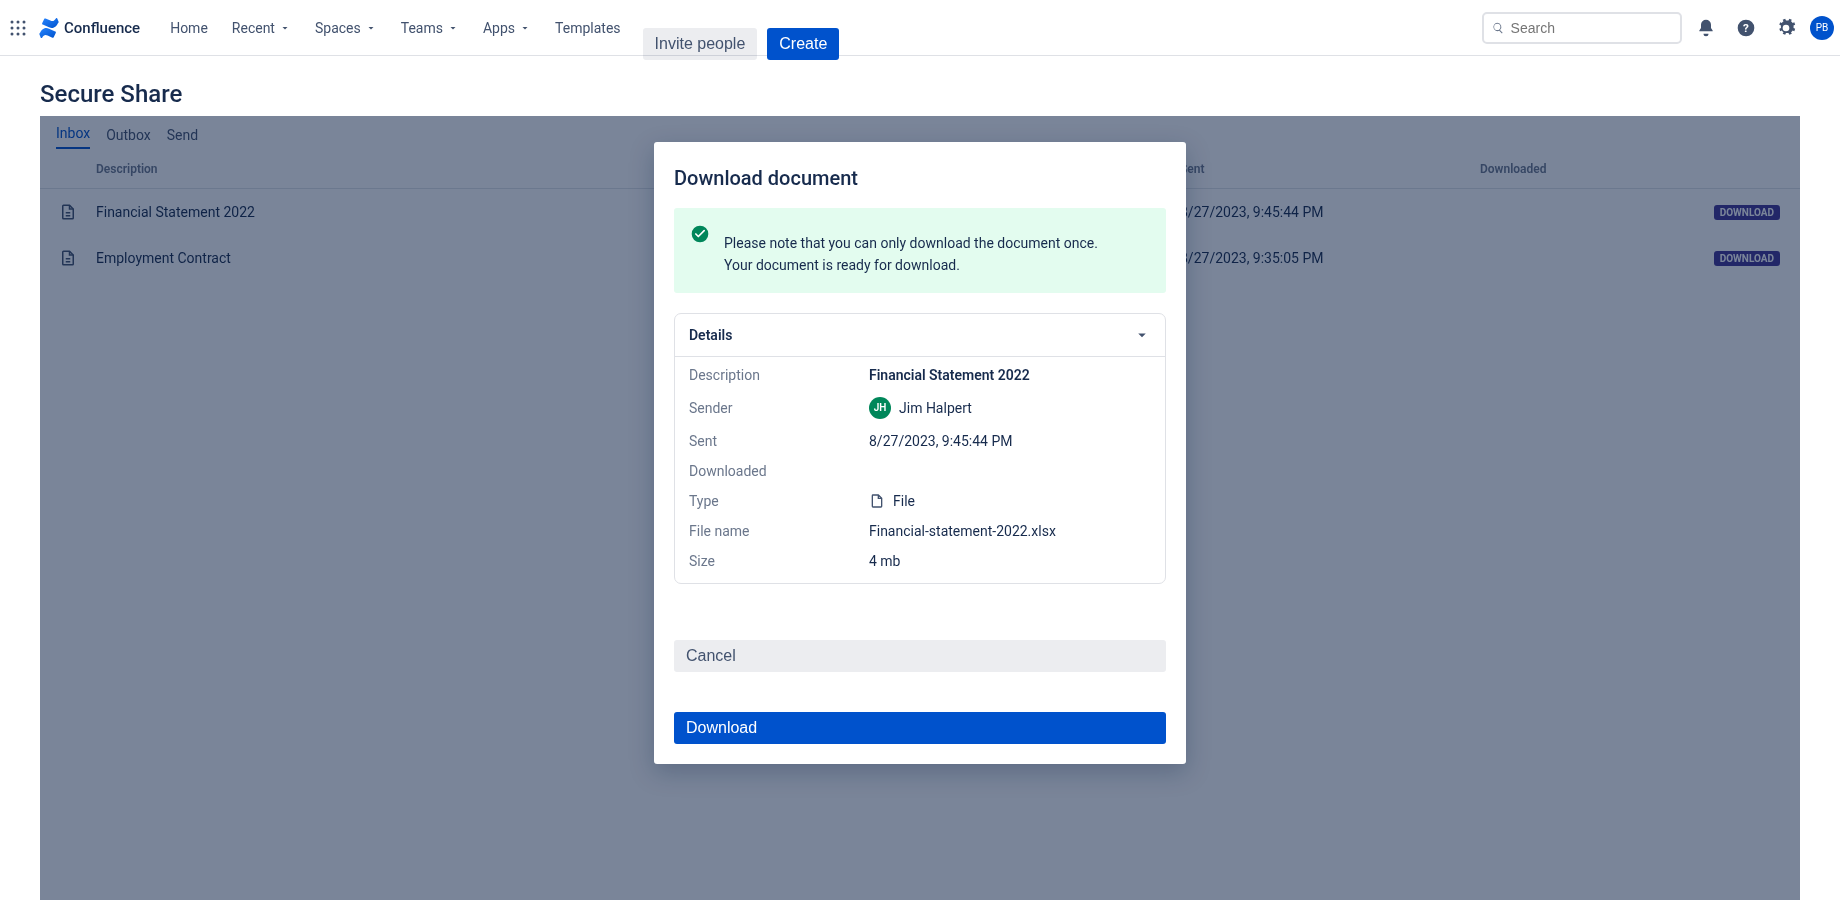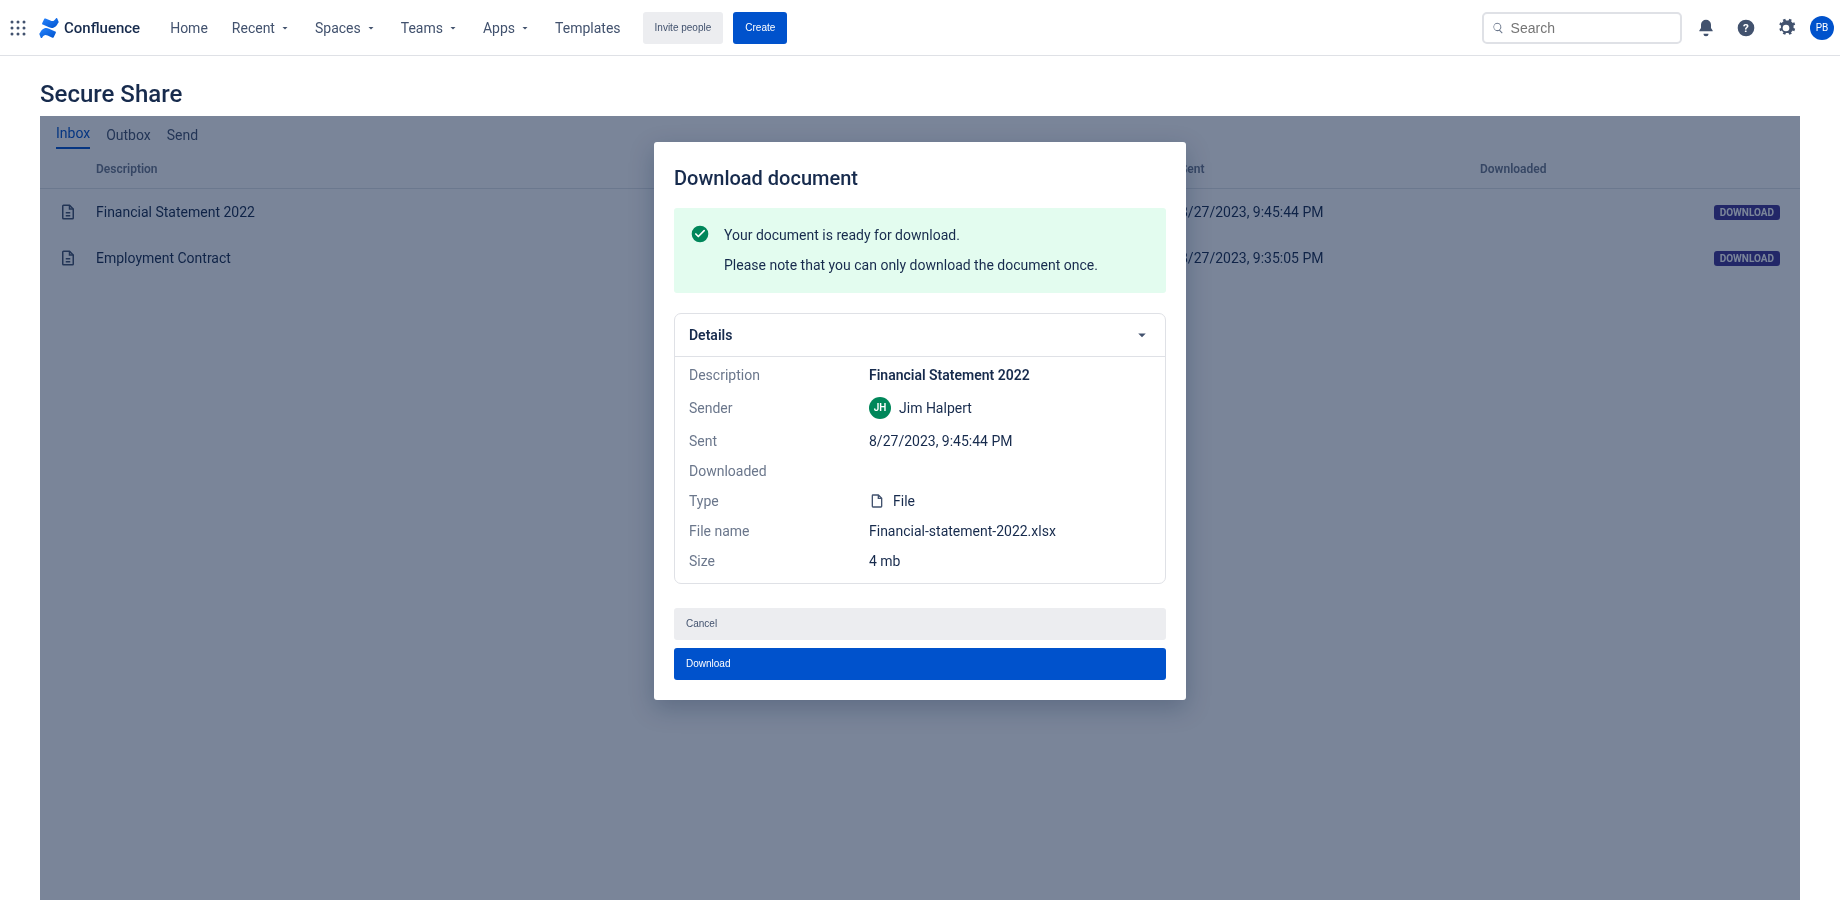--- a/index.html
+++ b/index.html
@@ -32,21 +32,21 @@
   color:#42526E;
   cursor:pointer;
   display:flex; align-items:center; gap:4px;
 }
 .nav-right { margin-left:auto; display:flex; align-items:center; gap:8px;}
 .search-box {
   width:200px; height:32px; border:2px solid #dfe1e6; border-radius:5px;
   background:#fff; display:flex; align-items:center; padding:0 8px; gap:6px;
 }
 .search-box input { border:none; outline:none; width:100%; font-size:14px; color:#42526E; background:transparent;}
-.btn { height:32px; padding:0 12px; border-radius:3px; border:none; cursor:pointer; font-size:10px; display:inline-flex; align-items:center;}
+.btn { height:32px; padding:0 12px; border-radius:3px; border:none; cursor:pointer; font-size:16px; display:inline-flex; align-items:center;margin-top:32px;}
 .btn-subtle { background:rgba(9,30,66,0.08); color:#42526E; }
 .btn-primary { background:#0052CC; color:#fff; }
 .btn-default { background:rgba(9,30,66,0.08); color:#42526E; }
 .icon-btn { width:32px; height:32px; border-radius:50%; display:flex; align-items:center; justify-content:center; cursor:pointer; color:#42526E;}
 .avatar { width:24px; height:24px; border-radius:50%; background:#0052CC; color:#fff; font-size:10px; font-weight:400; display:flex;align-items:center;justify-content:center;}
 
 
 .page-header { padding: 24px 40px 8px 40px; }
 .page-title { font-size:24px; font-weight:500; color:#172B4D; }
 
@@ -246,22 +246,22 @@
   <div class="dimmer"></div>
 
   <div class="modal">
     <div class="modal-title">Download document</div>
     <div class="banner">
       <svg class="check-icon" viewBox="0 0 24 24">
           <circle cx="12" cy="12" r="10" fill="#00875A"></circle>
           <path d="M7 12l3 3 7-7" stroke="#fff" stroke-width="2" fill="none" stroke-linecap="round" stroke-linejoin="round"></path>
         </svg>
       <div class="banner-text">
+        <div style="margin-top:8px">Please note that you can only download the document once.</div>
         <div>Your document is ready for download.</div>
-        <div style="margin-top:8px">Please note that you can only download the document once.</div>
       </div>
     </div>
 
     <div class="details-card">
       <div class="details-header">
         <strong>Details</strong>
         <svg width="18" height="18" viewBox="0 0 24 24" fill="#42526E">
             <path d="M7 10l5 5 5-5z"></path>
           </svg>
       </div>

